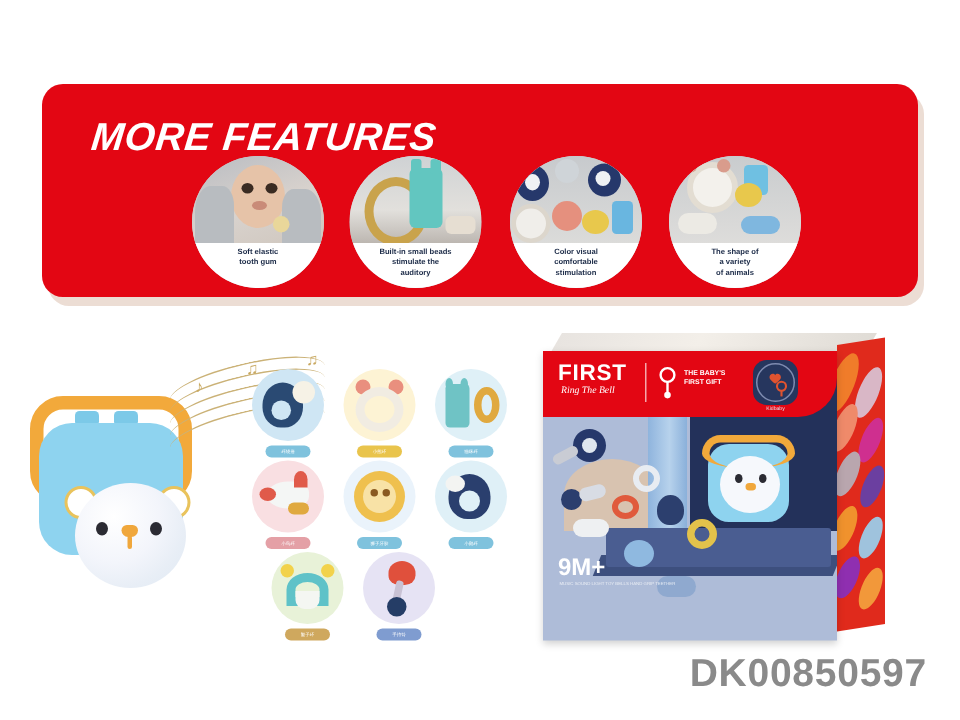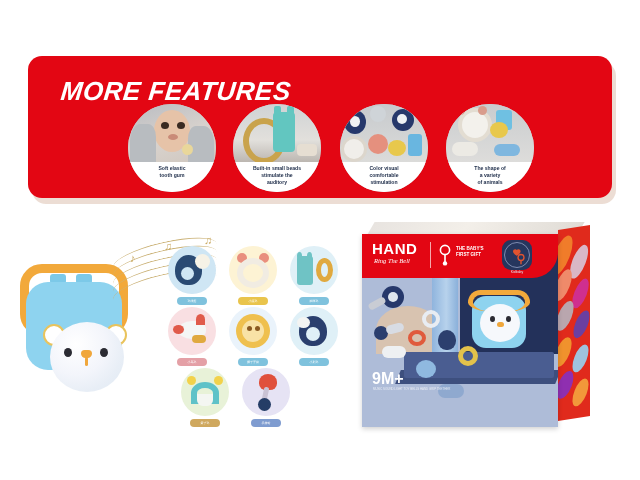--- a/index.html
+++ b/index.html
@@ -384,21 +384,21 @@
       <div class="blob" style="left:76px;top:150px;width:26px;height:14px;background:#8fa9cf;border-radius:7px;"></div>
 
       <div class="blob" style="left:110px;top:62px;width:54px;height:52px;background:#8ed3ef;border-radius:14px;"></div>
       <div class="blob" style="left:106px;top:56px;width:62px;height:22px;border:5px solid #f2a93b;border-top-left-radius:14px;border-top-right-radius:14px;border-bottom:0;background:transparent;box-sizing:border-box;"></div>
       <div class="blob" style="left:118px;top:70px;width:40px;height:38px;background:#f6f8fc;border-radius:50%;"></div>
       <div class="blob" style="left:128px;top:82px;width:5px;height:6px;background:#2b2b33;border-radius:50%;"></div>
       <div class="blob" style="left:144px;top:82px;width:5px;height:6px;background:#2b2b33;border-radius:50%;"></div>
       <div class="blob" style="left:135px;top:88px;width:7px;height:5px;background:#f0a73c;border-radius:3px;"></div>
 
       <div class="box-header">
-        <div class="brand-funny">HAND</div>
+        <div class="brand-funny">FIRST</div>
         <div class="brand-sub">Ring The Bell</div>
         <div class="hdr-div"></div>
         <svg class="rattle-ic" viewBox="0 0 14 22">
           <circle cx="7" cy="6" r="4.6" fill="none" stroke="#ffffff" stroke-width="1.6"></circle>
           <rect x="6.2" y="10" width="1.6" height="8" fill="#ffffff"></rect>
           <circle cx="7" cy="19.4" r="2.2" fill="#ffffff"></circle>
         </svg>
         <div class="hdr-gift">
           <div>THE BABY'S</div>
           <div>FIRST GIFT</div>
@@ -412,14 +412,15 @@
           </svg>
         </div>
       </div>
       <div class="badge-txt">Kidbaby</div>
 
       <div class="age">9M+</div>
       <div class="age-sub">MUSIC SOUND LIGHT TOY BELLS HAND GRIP TEETHER</div>
     </div>
   </div>
 
+  <div class="sku">DK00850597</div>
 
 </div>
 
 </body></html>

